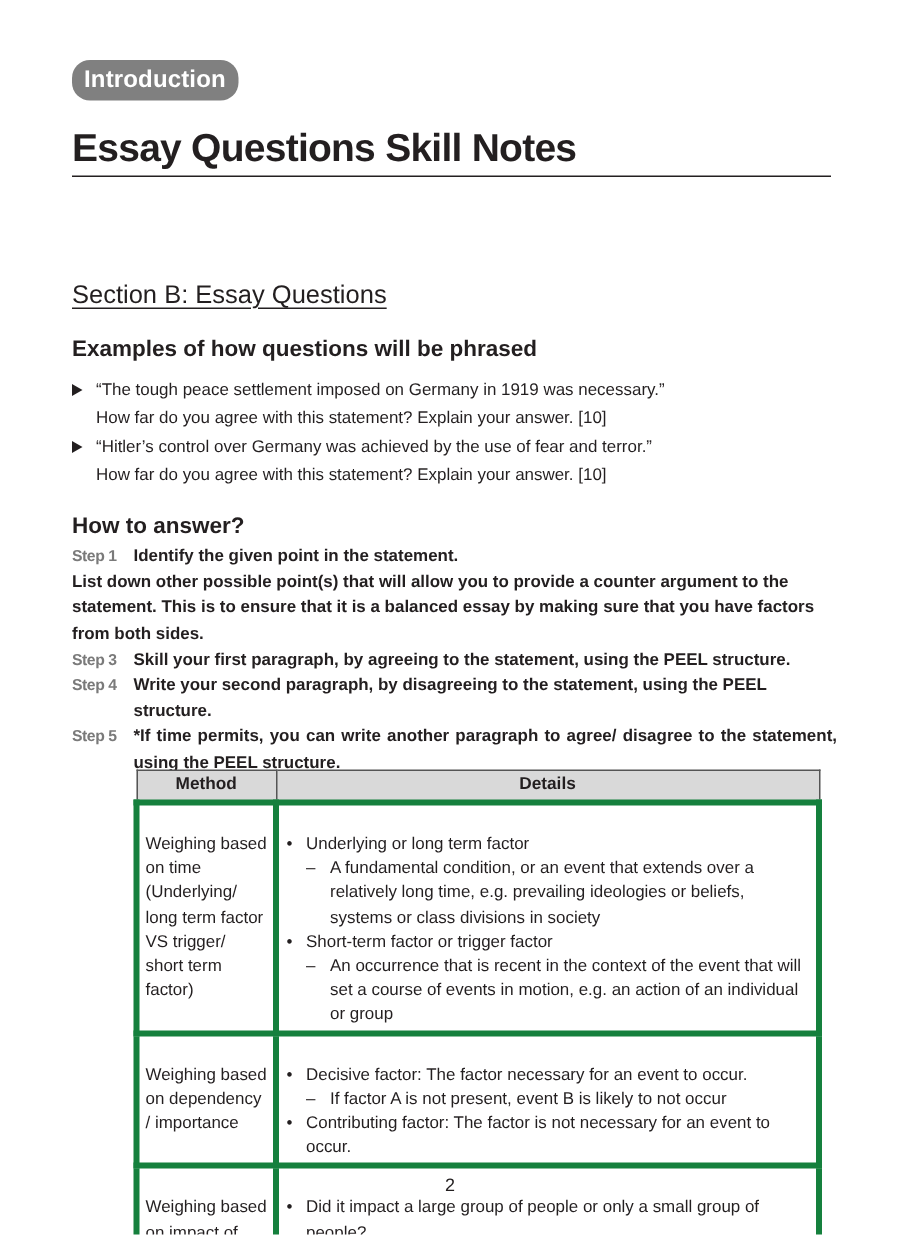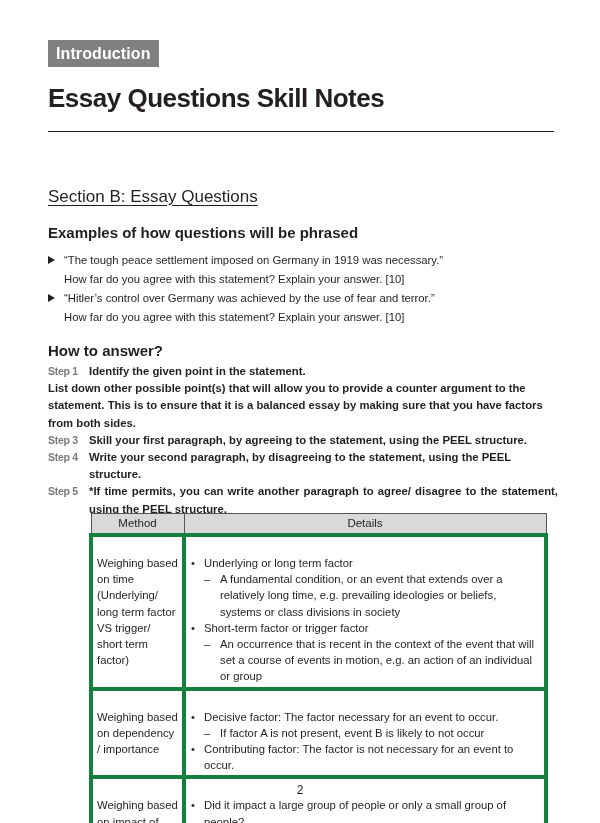--- a/index.html
+++ b/index.html
@@ -6,26 +6,27 @@
   body {
     width: 600px; height: 823px; position: relative; overflow: hidden;
     font-family: "Liberation Sans", "DejaVu Sans", sans-serif;
     color: #231f20;
   }
   .badge {
     position: absolute; left: 48px; top: 40px; height: 27px;
     padding: 0 8px; background: #808080; color: #ffffff;
     font-weight: bold; font-size: 16px; line-height: 28px;
     letter-spacing: 0.1px;
+    border-radius: 12px;
   }
   .page-title {
     position: absolute; left: 48px; top: 82px; width: 506px;
     font-weight: bold; font-size: 26px; line-height: 32px;
     letter-spacing: -0.5px; margin: 0;
-    border-bottom: 1.5px solid #231f20; padding-bottom: 17px;
+    border-bottom: 1.5px solid #231f20; padding-bottom: 3px;
   }
   .section-title {
     position: absolute; left: 48px; top: 186px;
     font-weight: normal; font-size: 17px; line-height: 22px;
     text-decoration: underline; text-underline-offset: 3px; margin: 0;
   }
   .sub-heading {
     position: absolute; left: 48px; font-weight: bold; font-size: 15px;
     line-height: 20px; margin: 0;
   }
@@ -38,21 +39,21 @@
   .steps { position: absolute; left: 48px; top: 363px; width: 510px; }
   .step { display: flex; font-size: 11.3px; line-height: 17.2px; font-weight: bold; }
   .step .lbl { width: 41px; flex: none; color: #7a7a7a; font-size: 10.5px; letter-spacing: -0.3px; }
   .step .txt { flex: 1; }
   .step .txt.justify { text-align: justify; }
   table.methods {
     position: absolute; left: 89px; top: 513px; width: 459px;
     border-collapse: collapse; font-size: 11.3px; line-height: 16.2px;
   }
   table.methods th {
-    background: #d9d9d9; font-weight: normal; font-size: 11.5px; height: 17px; padding: 1px 4px;
+    background: #d9d9d9; font-weight: bold; font-size: 11.5px; height: 17px; padding: 1px 4px;
     border: 1px solid #555555; color: #231f20;
   }
   table.methods td { border: 4px solid #15803d; vertical-align: top; padding: 18px 4px 2px 4px; }
   table.methods td.method { width: 81px; }
   .bul { position: relative; padding-left: 14px; }
   .bul::before { content: "\2022"; position: absolute; left: 1px; top: 0; }
   .dash { position: relative; padding-left: 30px; }
   .dash::before { content: "\2013"; position: absolute; left: 14px; top: 0; }
   .page-number { position: absolute; left: 0; width: 600px; top: 783px; text-align: center; font-size: 12px; }
 </style>

